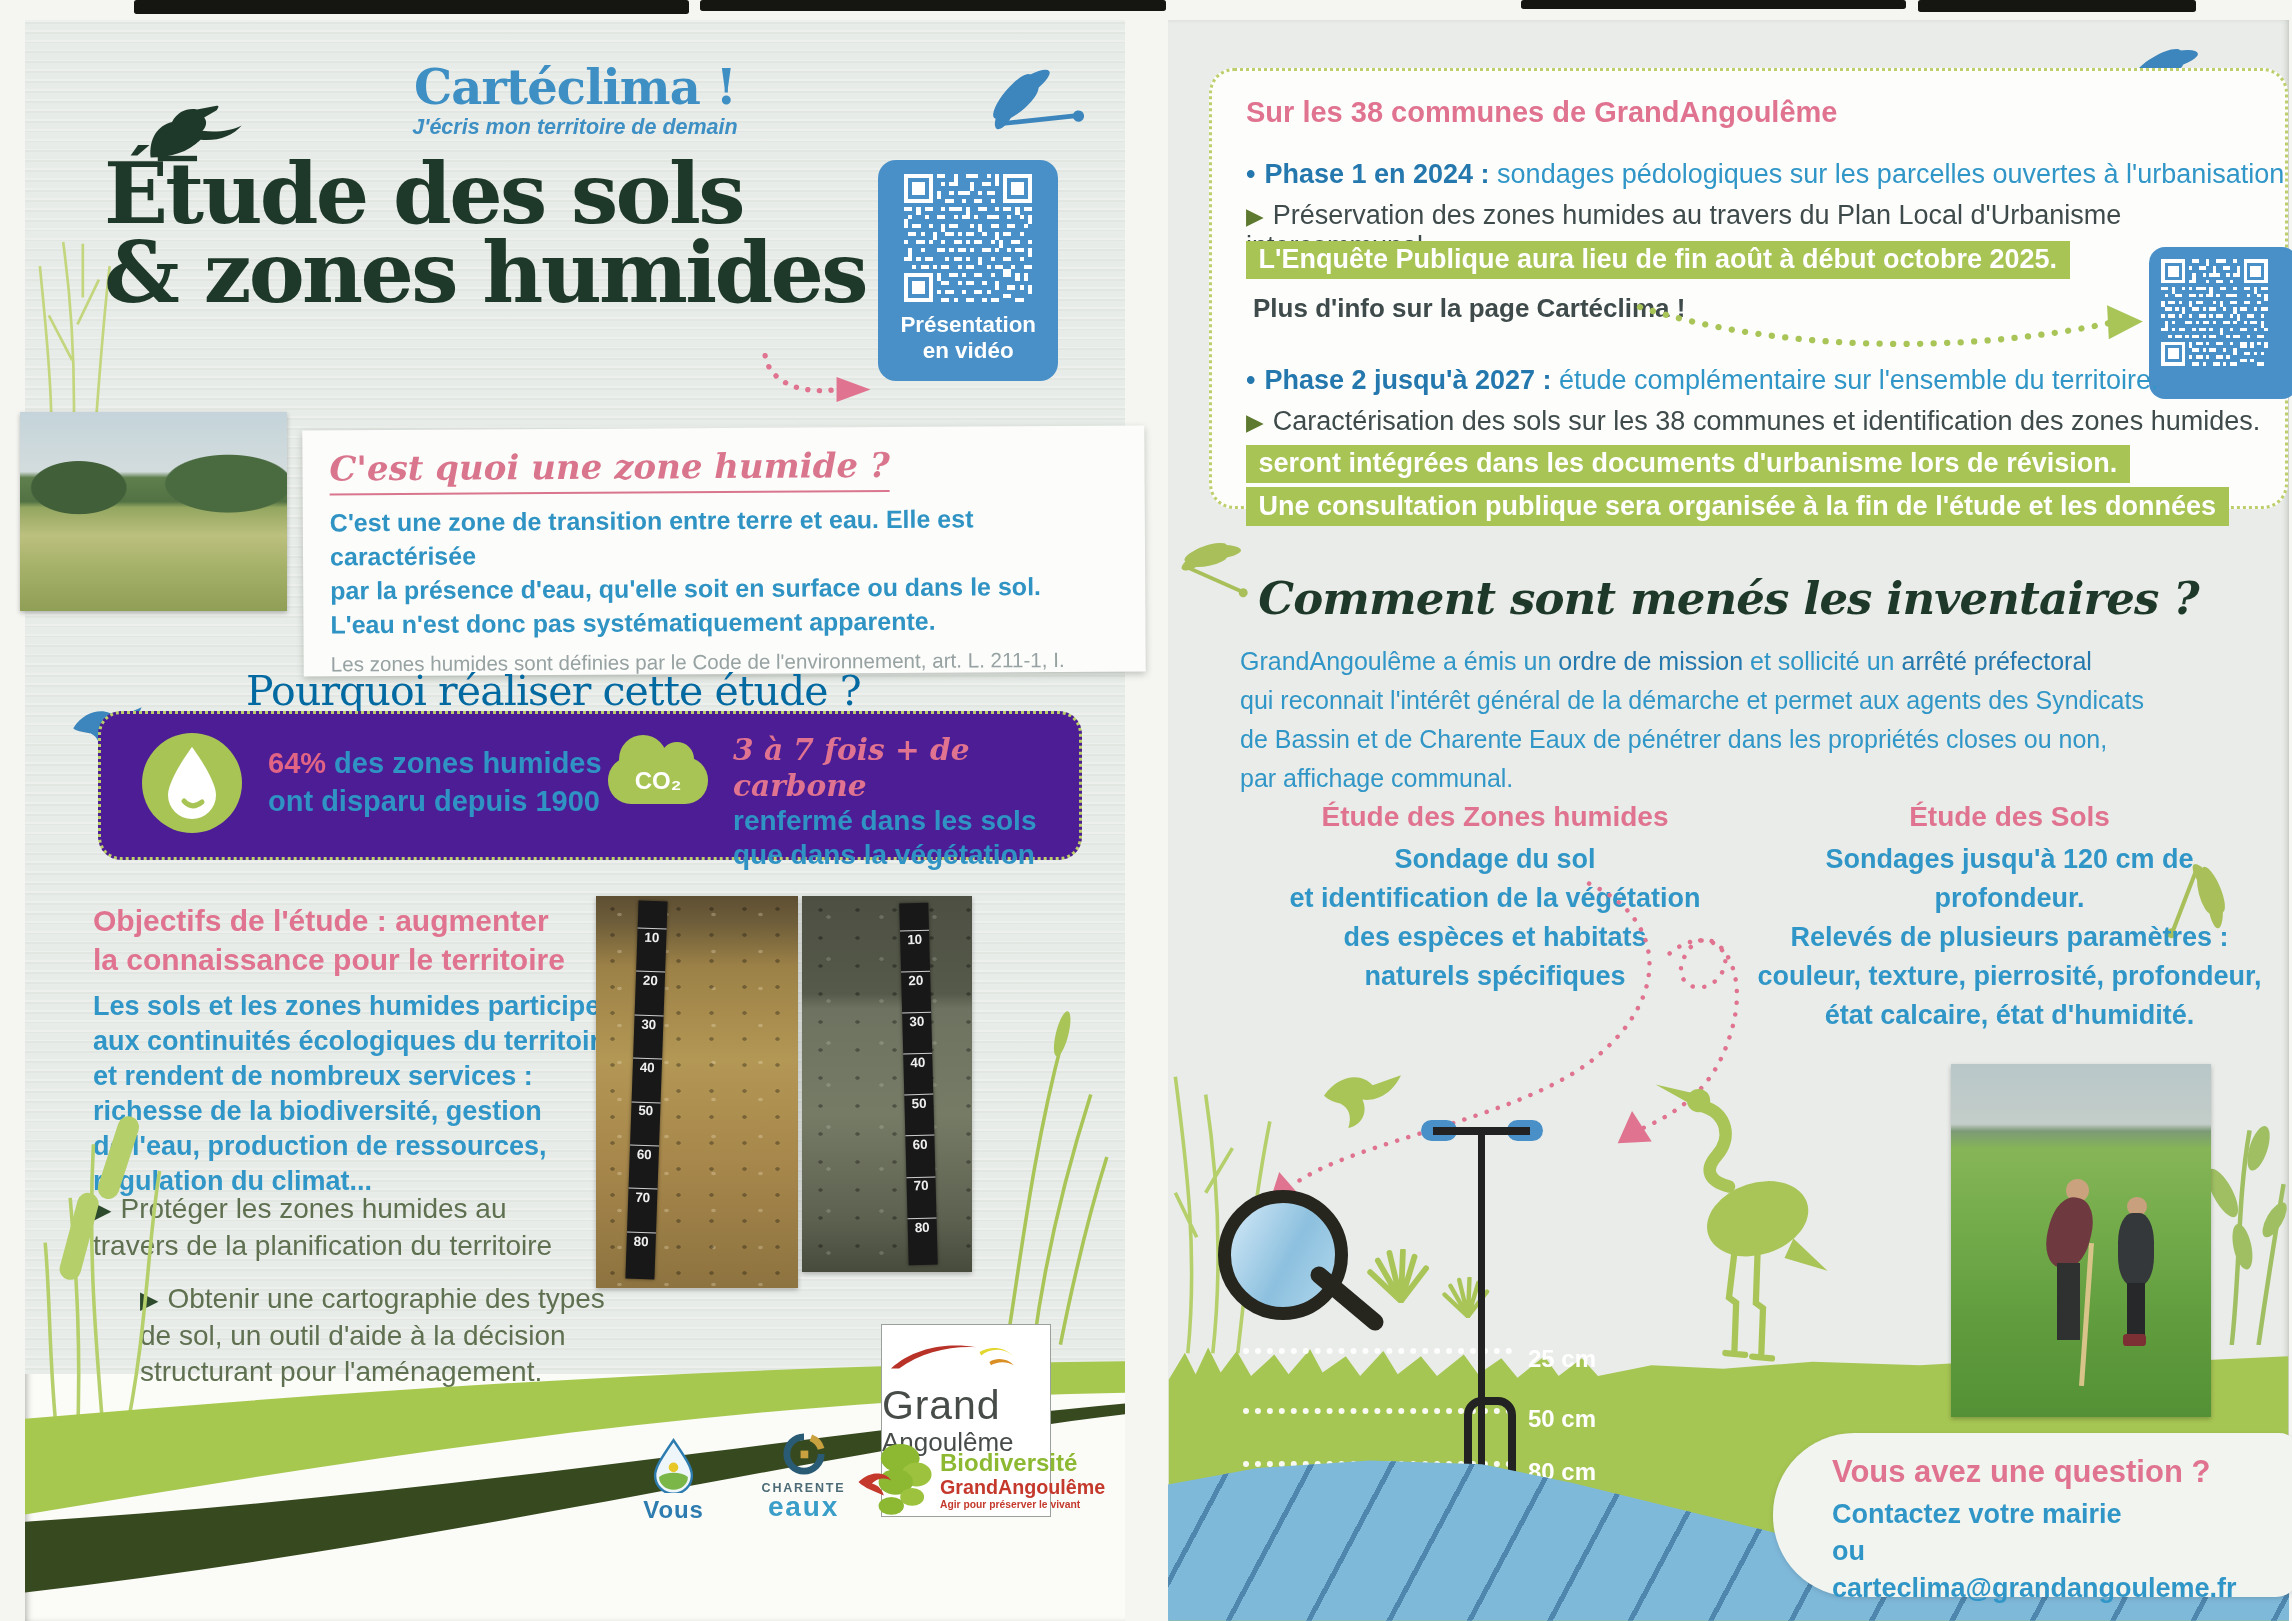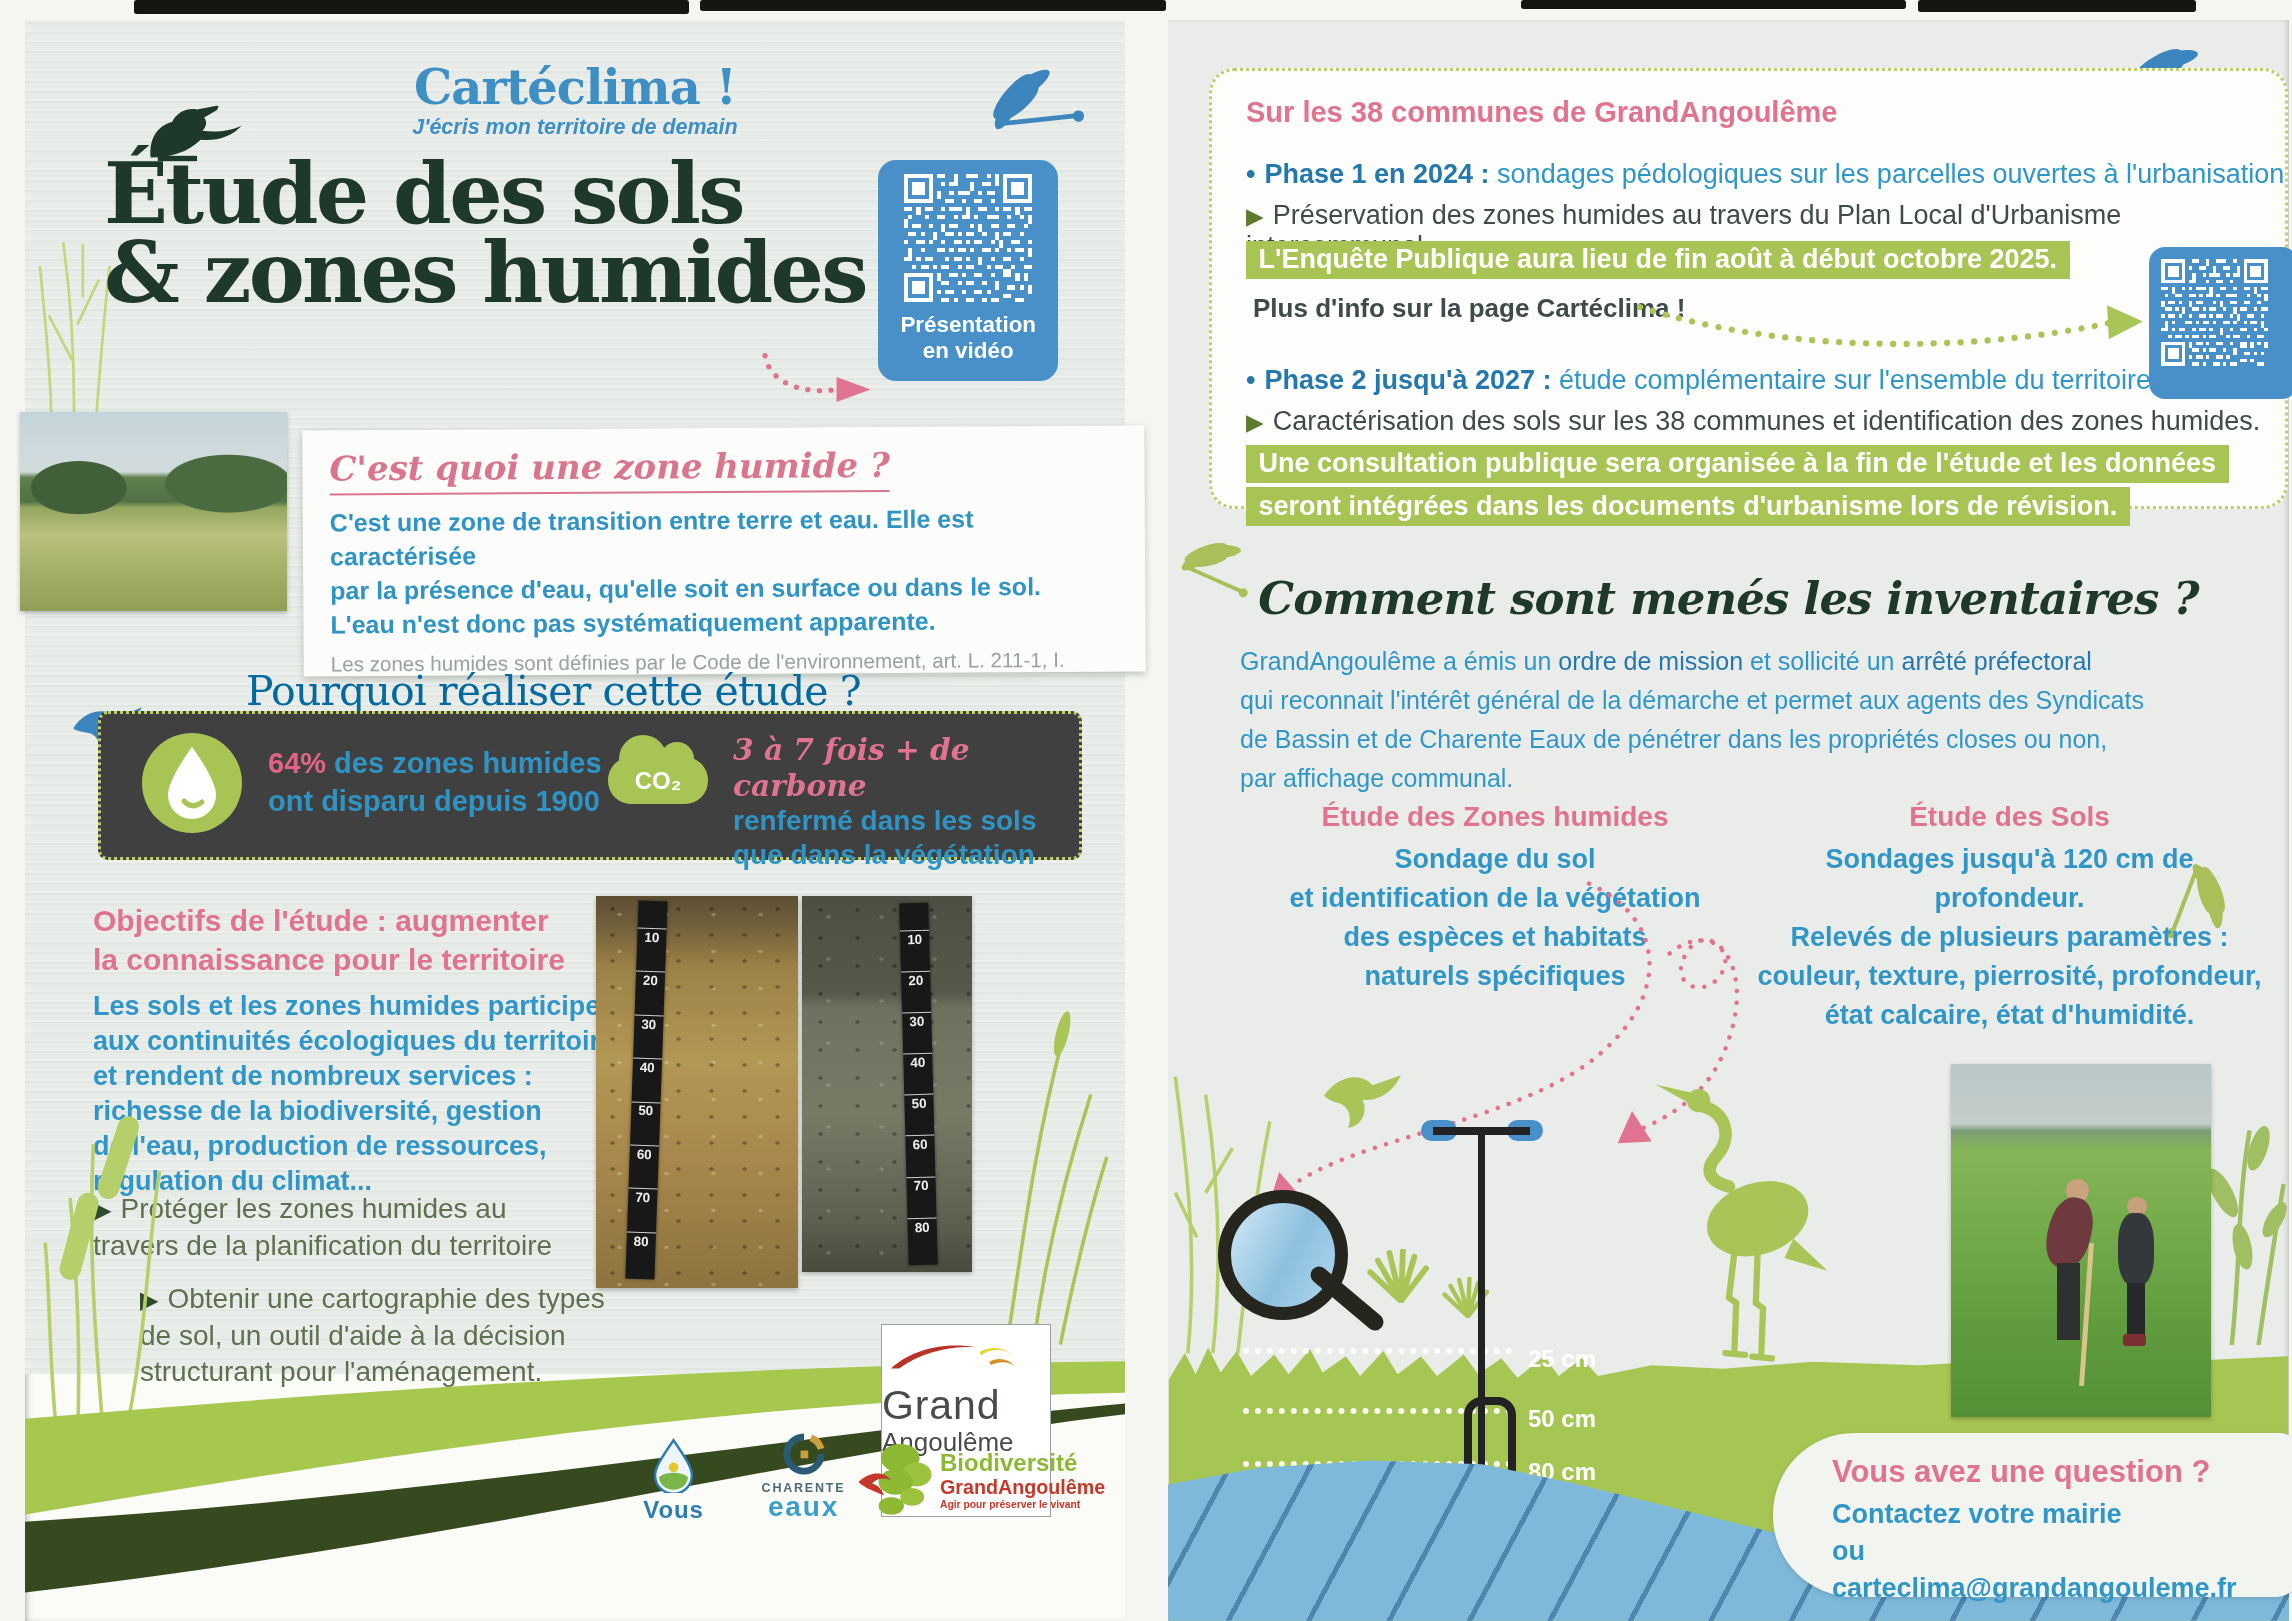--- a/index.html
+++ b/index.html
@@ -24,21 +24,21 @@
   .photo{box-shadow:0 1.8px 4.5px rgba(0,0,0,.25);}
   .wetland{background:
     radial-gradient(81px 45px at 22% 38%,#41603a 58%,transparent 60%),
     radial-gradient(107px 49px at 78% 36%,#4a6a40 58%,transparent 60%),
     linear-gradient(180deg,#c4d4da 0%,#d3dcdd 30%,#5f7f4d 33%,#527244 45%,#93a660 48%,#bcc07e 62%,#a5b168 78%,#909f56 100%);}
   .def-card{background:#fcfcfa;box-shadow:0 2.7px 7.2px rgba(50,60,50,.28);transform:rotate(-.35deg);padding:18px 27px;}
   .def-heading{display:inline-block;font-size:34px;font-weight:bold;font-style:italic;color:#d9768d;border-bottom:2.7px solid #d9768d;padding-bottom:4.5px;margin-bottom:10.7px;}
   .def-line{display:block;font-size:25px;line-height:34px;font-weight:bold;color:#2f93c4;}
   .def-note{display:block;font-size:20.6px;color:#97a2a2;margin-top:10.7px;}
   .why-heading{width:985px;text-align:center;font-size:41px;font-weight:normal;color:#0369a1;letter-spacing:-0.9px;}
-  .stats-card{border:3.6px dotted #bdcf6a;border-radius:10px;background:#404040;}
+  .stats-card{border:3.6px dotted #bdcf6a;border-radius:23px;background:#4c1d95;}
   .drop-badge{width:100px;height:100px;border-radius:50%;background:#a8c455;}
   .stat-line{display:block;font-size:29px;line-height:38px;font-weight:bold;color:#2f93c4;}
   .stat-val{color:#e26484;}
   .cloud{width:100px;height:47px;background:#a8c455;border-radius:23px;position:absolute;}
   .cloud::before{content:"";position:absolute;width:48px;height:48px;border-radius:50%;background:#a8c455;top:-21.5px;left:10.7px;}
   .cloud::after{content:"";position:absolute;width:34px;height:34px;border-radius:50%;background:#a8c455;top:-14.3px;right:14.3px;}
   .cloud-label{position:relative;z-index:2;display:block;text-align:center;color:#fff;font-weight:bold;font-size:24px;line-height:47px;}
   .stat-hl{display:block;font-size:29.6px;font-weight:bold;font-style:italic;color:#e0738f;font-family:"DejaVu Serif","Liberation Serif",serif;line-height:36px;}
   .stat-sub{display:block;font-size:28px;line-height:34px;font-weight:bold;color:#2f93c4;}
   .obj-heading{font-size:30px;line-height:39px;font-weight:bold;color:#e0738f;}
@@ -351,22 +351,22 @@
       </svg>
     </div>
 
     <div class="abs ic-line" style="left:34px;top:294px;">
       <span class="bullet">•</span><span class="lbl">Phase 2 jusqu'à 2027 :</span><span> étude complémentaire sur l'ensemble du territoire.</span>
     </div>
     <div class="abs ic-sub" style="left:34px;top:335px;">
       <span class="arr">▶</span><span>Caractérisation des sols sur les 38 communes et identification des zones humides.</span>
     </div>
     <div class="abs hl" style="left:34px;top:374px;">
+      <span style="display:inline-block;">seront intégrées dans les documents d'urbanisme lors de révision.</span>
       <span style="display:block;">Une consultation publique sera organisée à la fin de l'étude et les données</span>
-      <span style="display:inline-block;">seront intégrées dans les documents d'urbanisme lors de révision.</span>
     </div>
   </div>
 
   <svg class="abs" style="left:1.8px;top:507px;transform:rotate(18deg);color:#a9c05a;" width="90" height="72" viewBox="0 0 120 90">
     <ellipse cx="44" cy="36" rx="30" ry="9" fill="currentColor" transform="rotate(-38 44 36)"></ellipse>
     <ellipse cx="58" cy="30" rx="32" ry="9" fill="currentColor" transform="rotate(-22 58 30)"></ellipse>
     <ellipse cx="36" cy="48" rx="24" ry="8" fill="currentColor" transform="rotate(-50 36 48)"></ellipse>
     <ellipse cx="50" cy="44" rx="26" ry="8" fill="currentColor" transform="rotate(-30 50 44)"></ellipse>
     <line x1="28" y1="62" x2="104" y2="70" stroke="currentColor" stroke-width="5" stroke-linecap="round"></line>
     <circle cx="108" cy="71" r="6" fill="currentColor"></circle>

